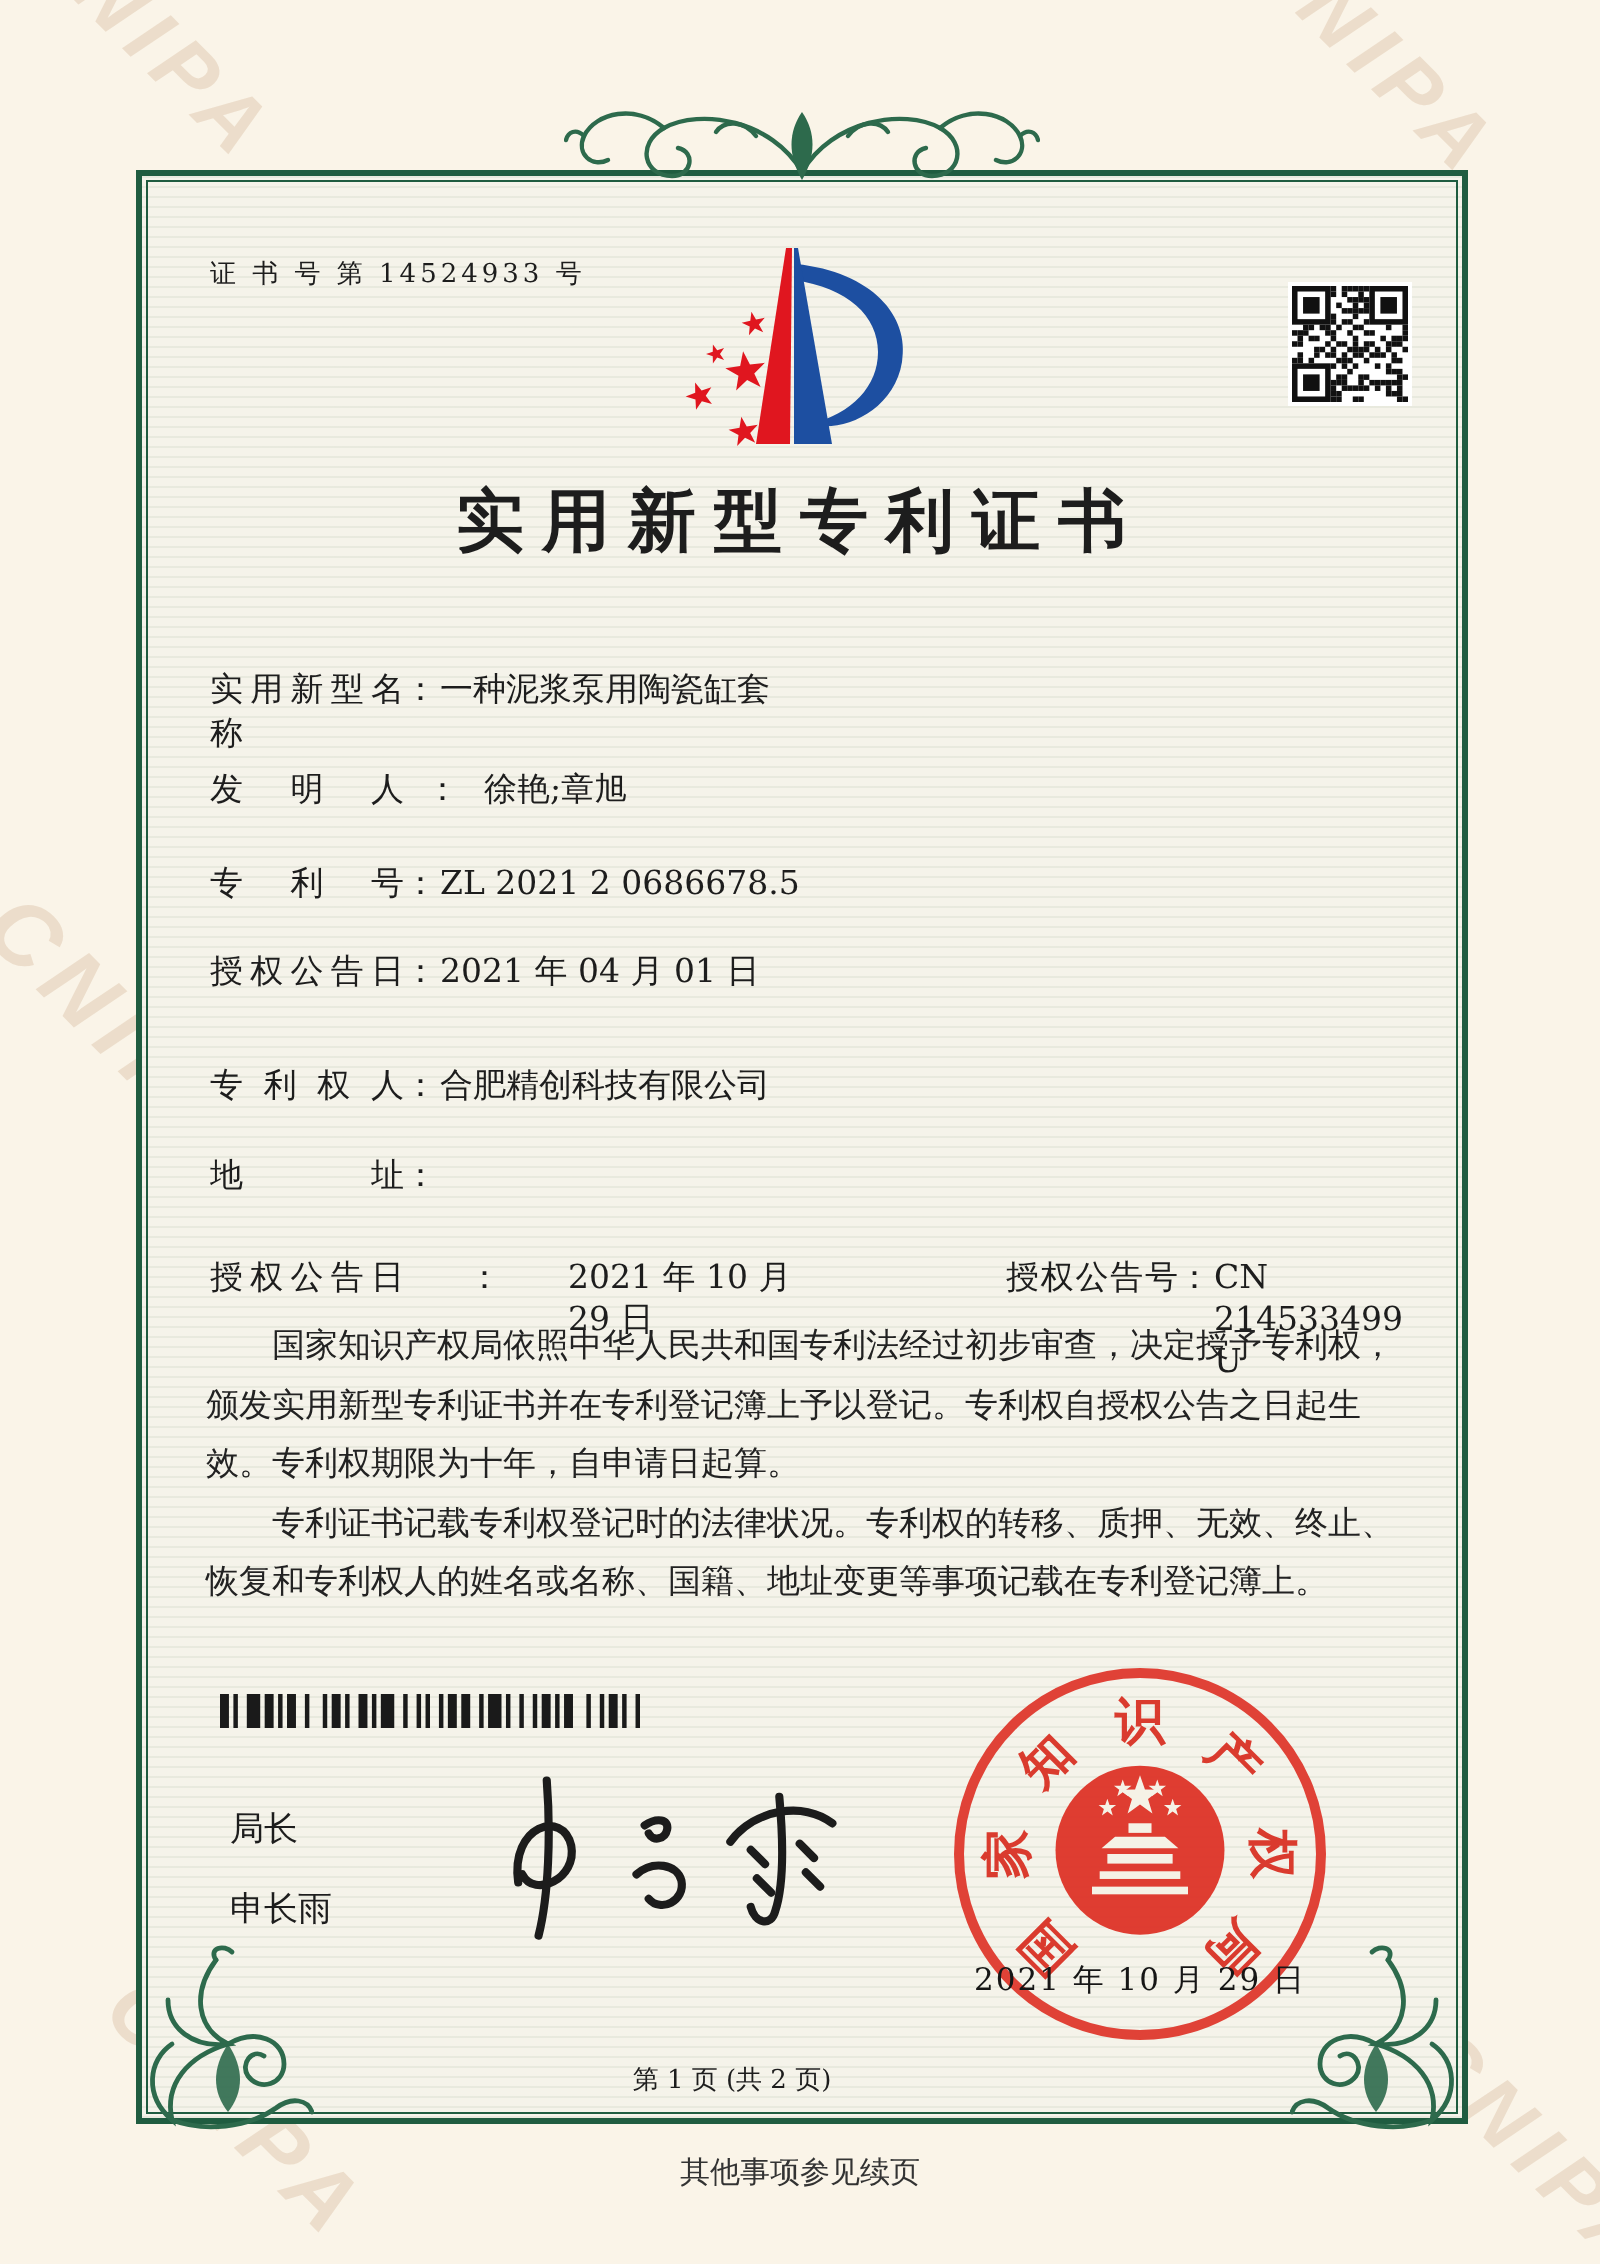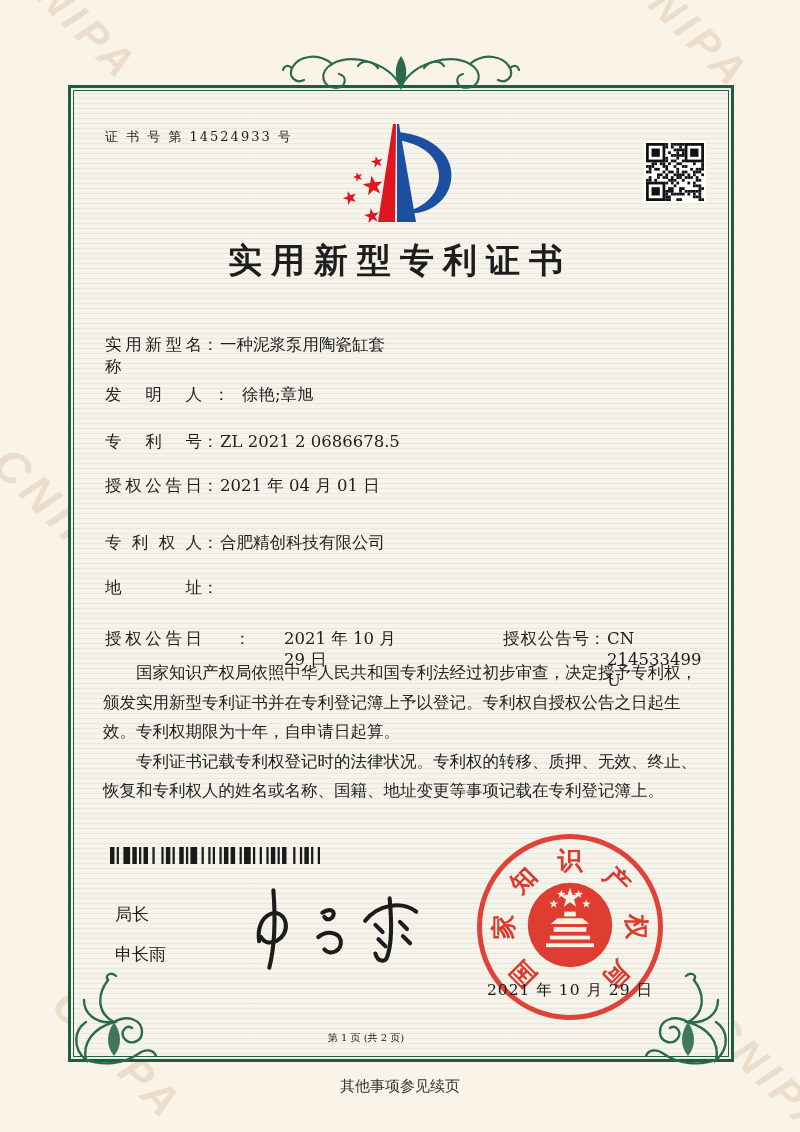--- a/index.html
+++ b/index.html
@@ -90,21 +90,21 @@
   .c3{transform:rotate(0deg)    translateY(-66px);}
   .c4{transform:rotate(45deg)   translateY(-66px);}
   .c5{transform:rotate(90deg)   translateY(-66px);}
   .c6{transform:rotate(135deg)  translateY(-66px);}
   .emblem{position:absolute;left:50%;top:50%;transform:translate(-50%,-52%);}
   .seal-date{
     position:absolute;left:462px;top:980px;width:216px;text-align:center;z-index:7;
     font-size:15.5px;letter-spacing:1px;color:#161616;
   }
 
-  .page-footer{position:absolute;left:0;top:1031px;width:732px;text-align:center;font-size:10px;z-index:4;}
+  .page-footer{position:absolute;left:0;top:1031px;width:732px;text-align:center;font-size:13px;z-index:4;}
   .cont-note{position:absolute;left:0;top:1077px;width:800px;text-align:center;font-size:15px;color:#333;z-index:4;}
 </style>
 </head>
 <body>
 
 <div id="page">
 
   <svg width="0" height="0" style="position:absolute">
     <defs>
       <path id="star" d="M0,-10 L2.35,-3.24 9.51,-3.09 3.8,1.24 5.88,8.09 0,3.8 -5.88,8.09 -3.8,1.24 -9.51,-3.09 -2.35,-3.24 Z"></path>

